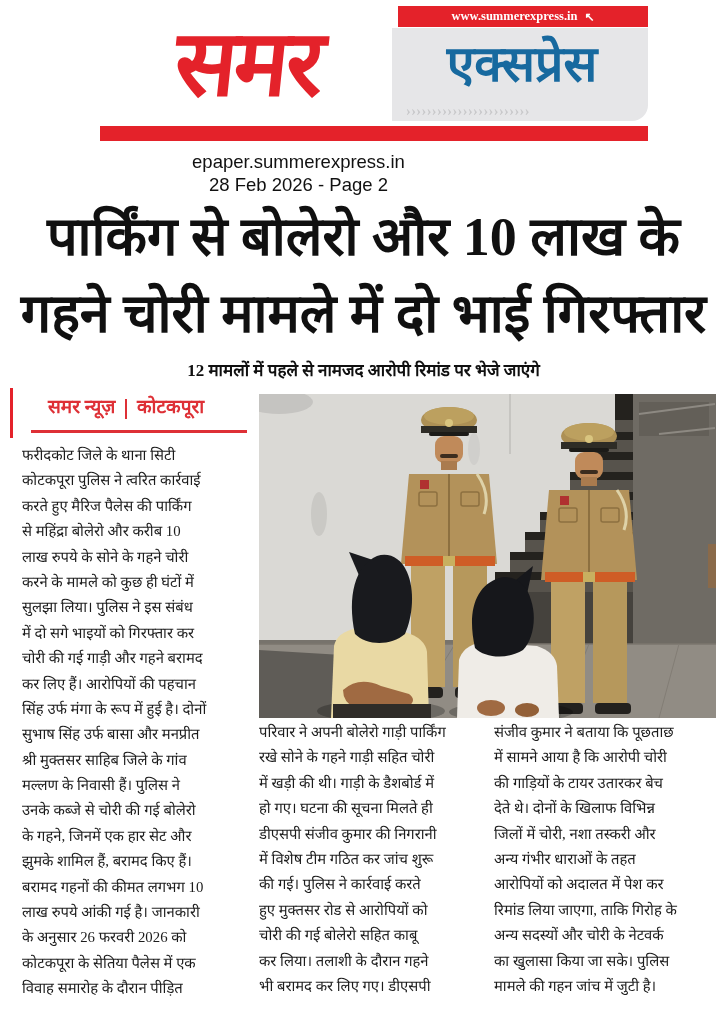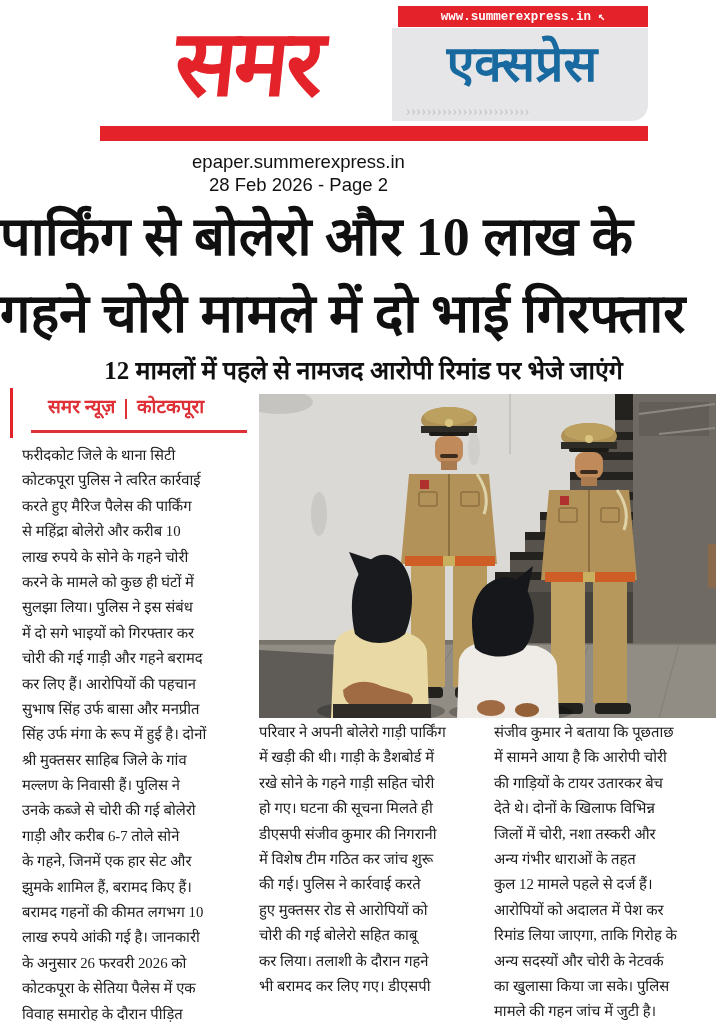--- a/index.html
+++ b/index.html
@@ -3,42 +3,42 @@
 <meta charset="utf-8">
 <style>
   html,body{margin:0;padding:0;background:#ffffff;}
   #page{position:relative;width:727px;height:1032px;background:#ffffff;overflow:hidden;
         font-family:"Liberation Serif",serif;color:#151515;}
 
   
   .masthead{position:absolute;left:100px;top:5px;width:548px;height:138px;}
   .url-strip{position:absolute;right:0;top:1px;width:250px;height:21px;background:#e4222a;
              display:flex;align-items:center;justify-content:center;gap:7px;
-             font-family:Liberation Mono, monospace;font-weight:bold;font-size:12.5px;color:#ffffff;}
+             font-family:Liberation Serif, serif;font-weight:bold;font-size:12.5px;color:#ffffff;}
   .cursor{font-size:12px;line-height:1;}
   .logo-samar{position:absolute;left:0;top:10px;width:296px;text-align:center;
               font-size:92px;font-weight:800;color:#e4222a;line-height:1.08;
               letter-spacing:-3px;transform:skewX(-6deg);white-space:nowrap;}
   .logo-box{position:absolute;left:292px;top:23px;width:256px;height:93px;background:#e6e6e8;
             border-radius:0 0 16px 0;}
   .logo-express{position:absolute;left:0;right:10px;top:6px;text-align:center;
                 font-size:50px;font-weight:800;color:#17699f;line-height:1.2;white-space:nowrap;margin-left:14px;}
   .chevrons{position:absolute;left:14px;bottom:1px;color:#c8c8ca;font-weight:bold;
             font-size:14px;letter-spacing:0.5px;white-space:nowrap;overflow:hidden;width:200px;}
   .mast-bar{position:absolute;left:0;top:121px;width:548px;height:15px;background:#e4222a;}
 
   
   .meta{position:absolute;left:0;top:150px;width:597px;text-align:center;
         font-family:"Liberation Sans",sans-serif;font-size:18.5px;line-height:23px;color:#111;}
 
   
-  .headline{position:absolute;left:0;top:199px;width:727px;
+  .headline{position:absolute;left:0;top:199px;width:727px;text-align:center;
             font-weight:800;font-size:54px;line-height:77px;color:#101010;white-space:nowrap;}
   .subheadline{position:absolute;left:0;top:353px;width:727px;text-align:center;
-               font-weight:700;font-size:25px;line-height:36px;color:#101010;white-space:nowrap;}
+               font-weight:700;font-size:17px;line-height:36px;color:#101010;white-space:nowrap;}
 
   
   .red-tick{position:absolute;left:10px;top:388px;width:3px;height:50px;background:#e4222a;}
   .byline{position:absolute;left:48px;top:393px;display:flex;align-items:flex-end;gap:10px;
           font-weight:700;font-size:19px;color:#de3036;white-space:nowrap;}
   .byline-sep{width:1.5px;height:20px;background:#de3036;}
   .byline-rule{position:absolute;left:31px;top:430px;width:216px;height:2.5px;background:#de3036;}
 
   
   .line{height:25.4px;overflow:hidden;white-space:nowrap;font-size:14.8px;color:#1c1c1c;}
@@ -186,57 +186,55 @@
       <div class="line">फरीदकोट जिले के थाना सिटी</div>
       <div class="line">कोटकपूरा पुलिस ने त्वरित कार्रवाई</div>
       <div class="line">करते हुए मैरिज पैलेस की पार्किंग</div>
       <div class="line">से महिंद्रा बोलेरो और करीब 10</div>
       <div class="line">लाख रुपये के सोने के गहने चोरी</div>
       <div class="line">करने के मामले को कुछ ही घंटों में</div>
       <div class="line">सुलझा लिया। पुलिस ने इस संबंध</div>
       <div class="line">में दो सगे भाइयों को गिरफ्तार कर</div>
       <div class="line">चोरी की गई गाड़ी और गहने बरामद</div>
       <div class="line">कर लिए हैं। आरोपियों की पहचान</div>
+      <div class="line">सिंह उर्फ मंगा के रूप में हुई है। दोनों</div>
       <div class="line">सुभाष सिंह उर्फ बासा और मनप्रीत</div>
-      <div class="line">सिंह उर्फ मंगा के रूप में हुई है। दोनों</div>
       <div class="line">श्री मुक्तसर साहिब जिले के गांव</div>
       <div class="line">मल्लण के निवासी हैं। पुलिस ने</div>
       <div class="line">उनके कब्जे से चोरी की गई बोलेरो</div>
-      <div class="line">गाड़ी और करीब 6-7 तोले सोने</div>
       <div class="line">के गहने, जिनमें एक हार सेट और</div>
       <div class="line">झुमके शामिल हैं, बरामद किए हैं।</div>
       <div class="line">बरामद गहनों की कीमत लगभग 10</div>
       <div class="line">लाख रुपये आंकी गई है। जानकारी</div>
       <div class="line">के अनुसार 26 फरवरी 2026 को</div>
       <div class="line">कोटकपूरा के सेतिया पैलेस में एक</div>
       <div class="line">विवाह समारोह के दौरान पीड़ित</div>
     </div>
 
   <div class="cols23">
     <div class="colx">
         <div class="line">परिवार ने अपनी बोलेरो गाड़ी पार्किंग</div>
+        <div class="line">रखे सोने के गहने गाड़ी सहित चोरी</div>
         <div class="line">में खड़ी की थी। गाड़ी के डैशबोर्ड में</div>
-        <div class="line">रखे सोने के गहने गाड़ी सहित चोरी</div>
         <div class="line">हो गए। घटना की सूचना मिलते ही</div>
         <div class="line">डीएसपी संजीव कुमार की निगरानी</div>
         <div class="line">में विशेष टीम गठित कर जांच शुरू</div>
         <div class="line">की गई। पुलिस ने कार्रवाई करते</div>
         <div class="line">हुए मुक्तसर रोड से आरोपियों को</div>
         <div class="line">चोरी की गई बोलेरो सहित काबू</div>
         <div class="line">कर लिया। तलाशी के दौरान गहने</div>
         <div class="line">भी बरामद कर लिए गए। डीएसपी</div>
       </div>
     <div class="colx">
         <div class="line">संजीव कुमार ने बताया कि पूछताछ</div>
         <div class="line">में सामने आया है कि आरोपी चोरी</div>
         <div class="line">की गाड़ियों के टायर उतारकर बेच</div>
         <div class="line">देते थे। दोनों के खिलाफ विभिन्न</div>
         <div class="line">जिलों में चोरी, नशा तस्करी और</div>
         <div class="line">अन्य गंभीर धाराओं के तहत</div>
-        <div class="line">कुल 12 मामले पहले से दर्ज हैं।</div>
         <div class="line">आरोपियों को अदालत में पेश कर</div>
         <div class="line">रिमांड लिया जाएगा, ताकि गिरोह के</div>
         <div class="line">अन्य सदस्यों और चोरी के नेटवर्क</div>
         <div class="line">का खुलासा किया जा सके। पुलिस</div>
         <div class="line">मामले की गहन जांच में जुटी है।</div>
       </div>
   </div>
 
 </div>
 

